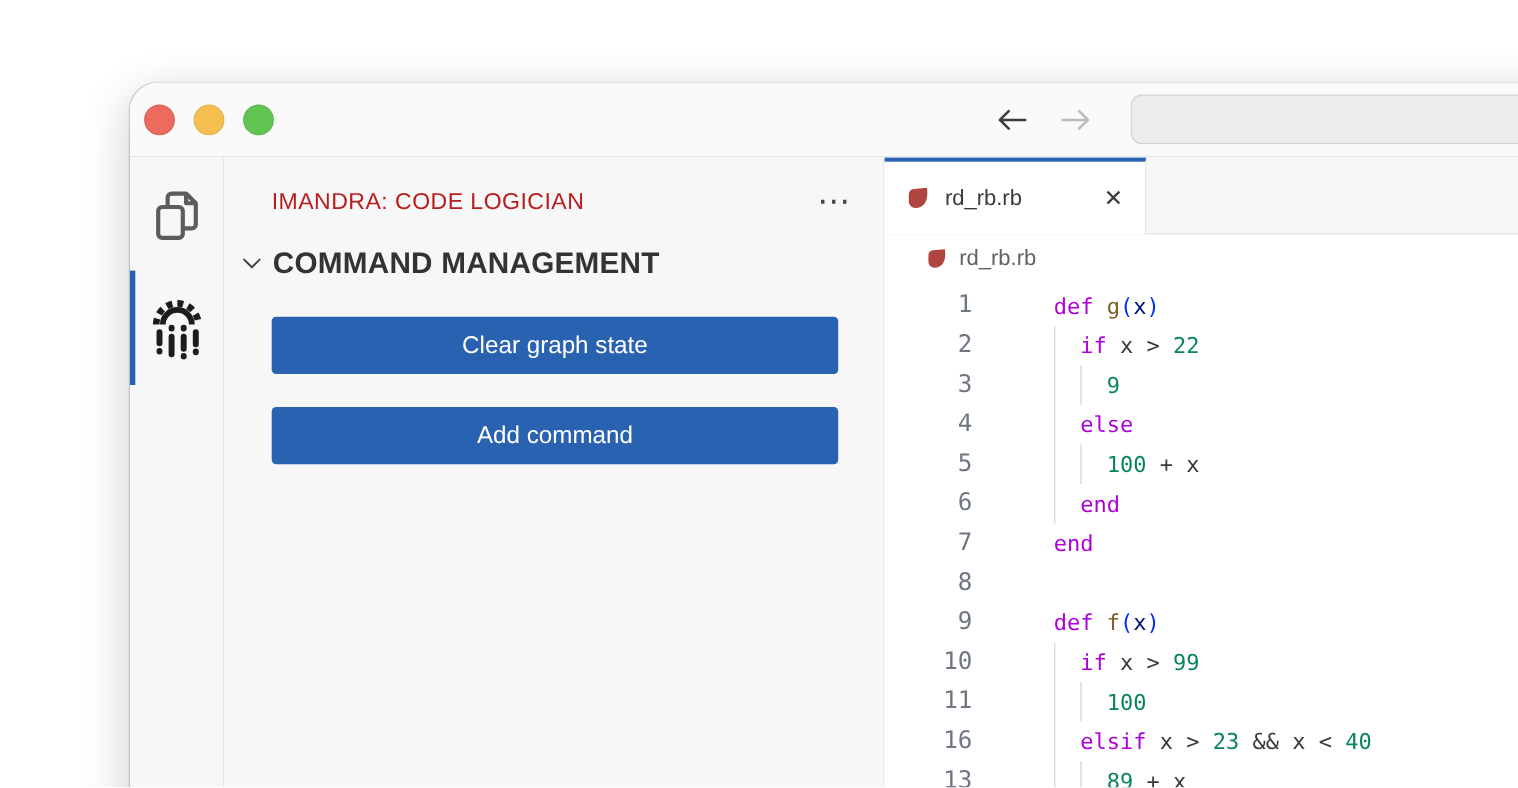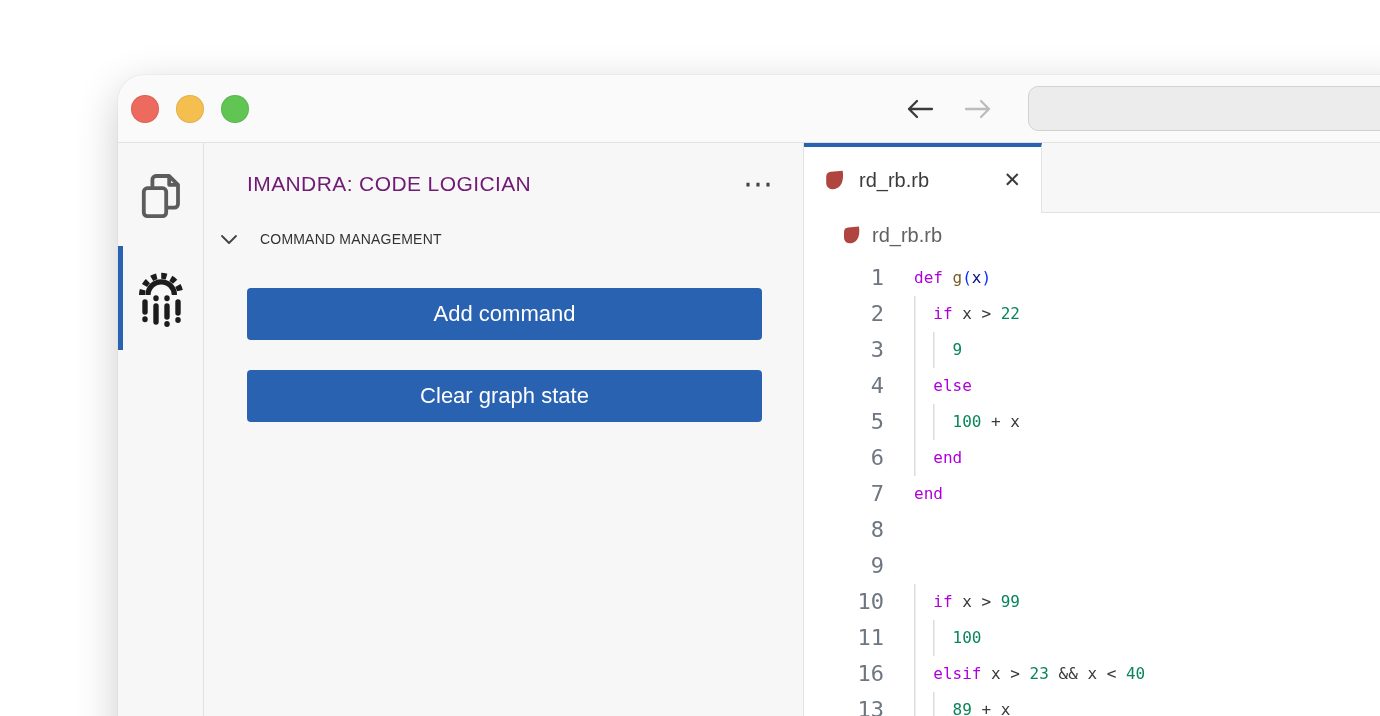--- a/index.html
+++ b/index.html
@@ -37,26 +37,26 @@
              justify-content:center; }
   .ab-item.tall { height:120px; }
   .ab-indicator { position:absolute; left:0; top:8px; bottom:8px; width:5px;
                   background:var(--accent); }
 
   
   .sidepanel { width:600px; flex:0 0 600px; background:#f7f7f7; border-right:1px solid #e2e2e2;
                display:flex; flex-direction:column; }
   .panel-header { margin-top:18px; height:46px; display:flex; align-items:center;
                   padding:0 30px 0 43px; justify-content:space-between; }
-  .panel-title { font-size:21px; letter-spacing:.4px; color:#701a75; }
+  .panel-title { font-size:21px; letter-spacing:.4px; color:#b91c1c; }
   .more-actions { font-size:30px; color:#444; line-height:20px; cursor:default; }
   .section-header { margin-top:12px; height:40px; display:flex; align-items:center;
                     padding-left:14px; }
   .section-chevron { width:22px; height:22px; display:flex; align-items:center; justify-content:center; }
-  .section-label { margin-left:20px; font-size:14px; font-weight:400; letter-spacing:.2px; color:#333; }
+  .section-label { margin-left:8px; font-size:27px; font-weight:700; letter-spacing:.2px; color:#333; }
   .panel-buttons { margin-top:29px; display:flex; flex-direction:column; gap:30px;
                    padding:0 41px 0 43px; }
   .cmd-btn { height:52px; background:var(--button); color:#fff; border:none; border-radius:4px;
              font-family:"Liberation Sans", sans-serif; font-size:22px; font-weight:500;
              cursor:pointer; }
 
   
   .editor { flex:1; background:#fff; display:flex; flex-direction:column; overflow:hidden; }
   .tabbar { height:70px; flex:0 0 70px; background:#f7f7f7; border-bottom:1px solid #e2e2e2;
             display:flex; }
@@ -65,21 +65,21 @@
          display:flex; align-items:center; padding:0 20px; margin-bottom:-1px; z-index:1; }
   .tab-label { margin-left:13px; font-size:20px; color:#3b3b3b; }
   .tab-close { margin-left:auto; font-size:21px; color:#3b3b3b; cursor:pointer; }
   .breadcrumb { height:44px; flex:0 0 44px; display:flex; align-items:center; padding-left:38px; }
   .bc-label { margin-left:10px; font-size:20px; color:#616161; }
 
   .code { flex:1; padding-top:3px; overflow:hidden; font-family:"DejaVu Sans Mono", monospace; }
   .cline { display:flex; height:36px; }
   .lnum { width:80px; flex:0 0 80px; text-align:right; font-size:22px; line-height:36px;
           color:var(--lineno); }
-  .ctext { margin-left:30px; font-size:16px; line-height:36px; white-space:pre; }
+  .ctext { margin-left:74px; font-size:20px; line-height:36px; white-space:pre; }
   .ig { display:inline-block; width:2ch; height:36px; vertical-align:top;
         box-shadow:inset 1.5px 0 0 #dcdcdc; }
   .tok-kw  { color:var(--kw); }
   .tok-fn  { color:var(--fn); }
   .tok-pb  { color:var(--pb); }
   .tok-pv  { color:var(--pv); }
   .tok-tx  { color:var(--tx); }
   .tok-num { color:var(--num); }
 
   svg { display:block; }
@@ -157,22 +157,22 @@
         </div>
         <div class="section-header">
           <span class="section-chevron">
             <svg width="18" height="11" viewBox="0 0 18 11">
               <polyline points="2,2 9,9 16,2" fill="none" stroke="#424242" stroke-width="1.8" stroke-linecap="round" stroke-linejoin="round"></polyline>
             </svg>
           </span>
           <span class="section-label">COMMAND MANAGEMENT</span>
         </div>
         <div class="panel-buttons">
+          <button class="cmd-btn">Clear graph state</button>
           <button class="cmd-btn">Add command</button>
-          <button class="cmd-btn">Clear graph state</button>
         </div>
       </div>
 
       <div class="editor">
         <div class="tabbar">
           <div class="tab">
             <span>
               <svg width="22" height="22" viewBox="0 0 20 20">
                 <path d="M17 1.5 C17.8 7 17.2 12 14.8 15 C12.8 17.6 9.6 18.6 7.2 18.3 C4 17.9 2 15.8 2 12.5 L2 7.2 C2 4.4 3.5 2.9 6.2 2.6 Z" fill="#b0453f"></path>
               </svg>
@@ -217,20 +217,21 @@
             <div class="cline">
               <span class="lnum">7</span>
               <span class="ctext"><span class="tok-kw">end</span></span>
             </div>
             <div class="cline">
               <span class="lnum">8</span>
               <span class="ctext"></span>
             </div>
             <div class="cline">
               <span class="lnum">9</span>
+              <span class="ctext"><span class="tok-kw">def </span><span class="tok-fn">f</span><span class="tok-pb">(</span><span class="tok-pv">x</span><span class="tok-pb">)</span></span>
             </div>
             <div class="cline">
               <span class="lnum">10</span>
               <span class="ctext"><span class="ig"></span><span class="tok-kw">if</span><span class="tok-tx"> x &gt; </span><span class="tok-num">99</span></span>
             </div>
             <div class="cline">
               <span class="lnum">11</span>
               <span class="ctext"><span class="ig"></span><span class="ig"></span><span class="tok-num">100</span></span>
             </div>
             <div class="cline">

